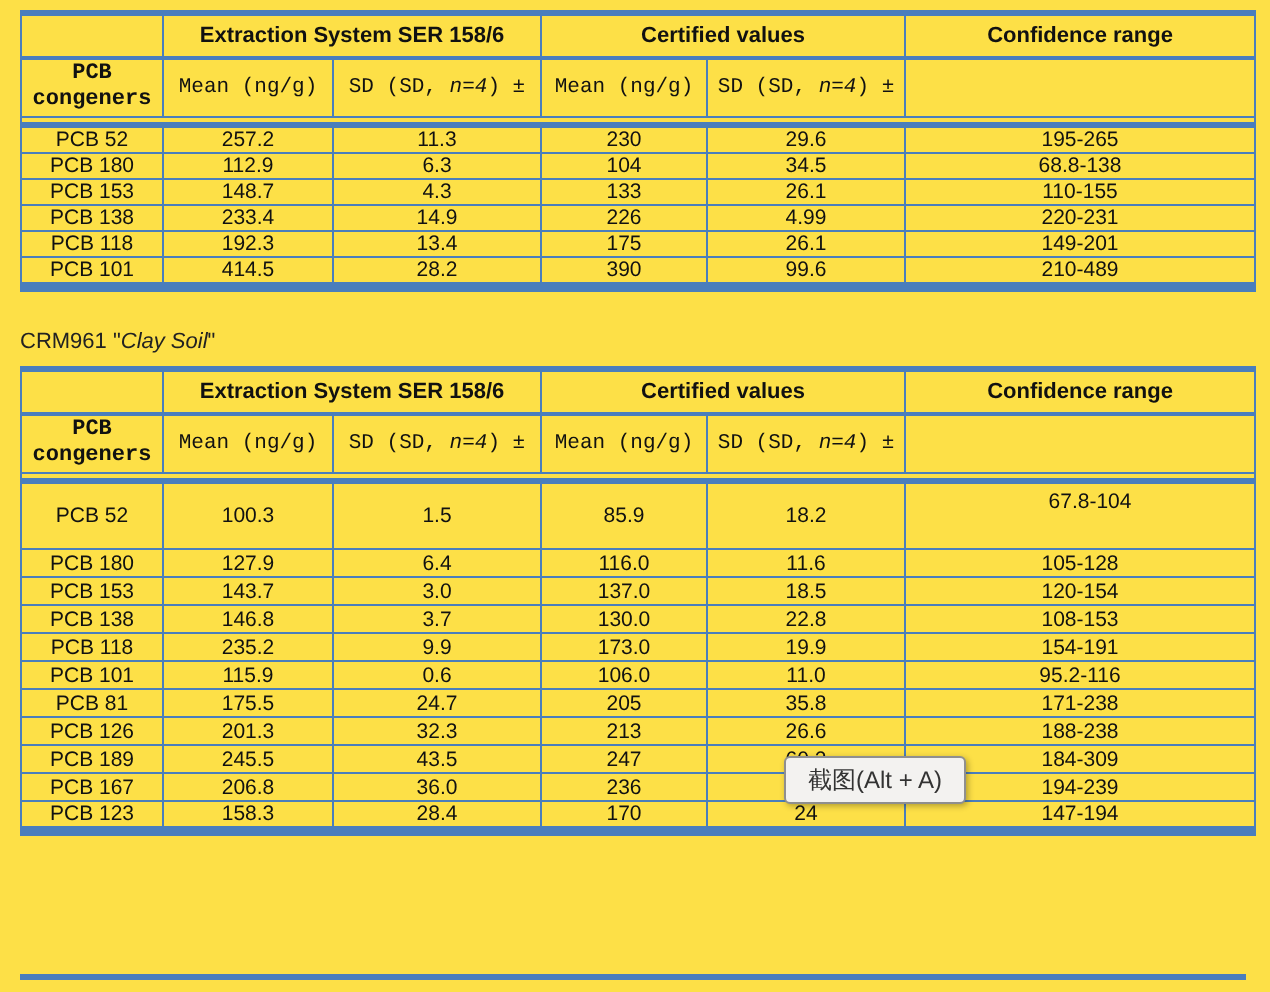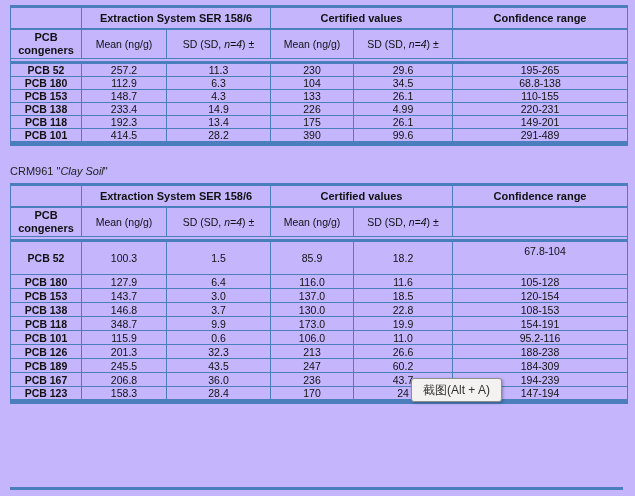--- a/index.html
+++ b/index.html
@@ -1,19 +1,19 @@
 <!DOCTYPE html>
 <html style="--blue: #4a7ebc;"><head>
 <meta charset="utf-8">
 <style>
   html,body{margin:0;padding:0;background:#ffffff;}
   #page{
     position:relative;
     width:635px;height:496px;
-    background:#c4b5fd;
+    background:#fde047;
     font-family:"Liberation Sans", sans-serif;
     color:#111;
     overflow:hidden;
   }
   table.ctable{
     position:absolute;
     left:10px;
     border-collapse:collapse;
     table-layout:fixed;
     width:617px;
@@ -31,40 +31,40 @@
     vertical-align:middle;
     overflow:hidden;
     white-space:nowrap;
   }
   .ctable th{font-weight:bold;font-size:11px;}
   .ctable th.norm{font-weight:normal;font-size:10.5px;}
   .ctable th:not(:first-child),
   .ctable tbody td:not(:first-child){border-left:1px solid var(--blue);}
   tr.ghead{height:22px;}
   tr.ghead th{border-bottom:2px solid var(--blue);}
-  tr.chead{height:30px;}
+  tr.chead{height:30px;font-family:Liberation Mono, monospace;}
   tr.chead th{border-bottom:1px solid var(--blue);white-space:normal;line-height:1.15;}
   tr.seprow td{height:2px;padding:0;border-bottom:3px solid var(--blue);border-left:none !important;}
   #table1 tbody tr{height:13px;}
   #table2 tbody tr{height:14px;}
   #table2 tbody tr.tall{height:34px;}
   .ctable tbody tr td{border-bottom:1px solid var(--blue);}
-  .ctable tbody td:first-child{font-weight:bold;}
+  .ctable tbody td:first-child{font-weight:normal;}
   #table2 tr.tall td.conf{vertical-align:top;padding-top:3px;padding-left:12px;}
   .ital{font-style:italic;}
   #crm-label{
     position:absolute;left:10px;top:165px;
     font-size:11px;color:#222;
   }
   #bottom-rule{
     position:absolute;left:10px;top:487px;
     width:613px;height:3px;
   }
   #tooltip{
-    position:absolute;left:411px;top:378px;
+    position:absolute;left:392px;top:378px;
     width:89px;height:22px;
     border-radius:3px;
     box-shadow:1px 1px 3px rgba(0,0,0,0.3);
     font-size:12px;line-height:22px;text-align:center;
     z-index:5;
   }
 </style>
 </head>
 <body>
 
@@ -138,21 +138,21 @@
           <td>175</td>
           <td>26.1</td>
           <td class="conf">149-201</td>
         </tr>
         <tr>
           <td>PCB 101</td>
           <td>414.5</td>
           <td>28.2</td>
           <td>390</td>
           <td>99.6</td>
-          <td class="conf">291-489</td>
+          <td class="conf">210-489</td>
         </tr>
       </tbody>
   </table>
 
   <div id="crm-label"><span>CRM961 "</span><span class="ital">Clay Soil</span><span>"</span></div>
 
   <table class="ctable" id="table2">
     <colgroup>
       <col style="width:71px">
         <col style="width:85px">
@@ -208,35 +208,43 @@
         <tr>
           <td>PCB 138</td>
           <td>146.8</td>
           <td>3.7</td>
           <td>130.0</td>
           <td>22.8</td>
           <td class="conf">108-153</td>
         </tr>
         <tr>
           <td>PCB 118</td>
-          <td>348.7</td>
+          <td>235.2</td>
           <td>9.9</td>
           <td>173.0</td>
           <td>19.9</td>
           <td class="conf">154-191</td>
         </tr>
         <tr>
           <td>PCB 101</td>
           <td>115.9</td>
           <td>0.6</td>
           <td>106.0</td>
           <td>11.0</td>
           <td class="conf">95.2-116</td>
         </tr>
         <tr>
+          <td>PCB 81</td>
+          <td>175.5</td>
+          <td>24.7</td>
+          <td>205</td>
+          <td>35.8</td>
+          <td class="conf">171-238</td>
+        </tr>
+        <tr>
           <td>PCB 126</td>
           <td>201.3</td>
           <td>32.3</td>
           <td>213</td>
           <td>26.6</td>
           <td class="conf">188-238</td>
         </tr>
         <tr>
           <td>PCB 189</td>
           <td>245.5</td>

